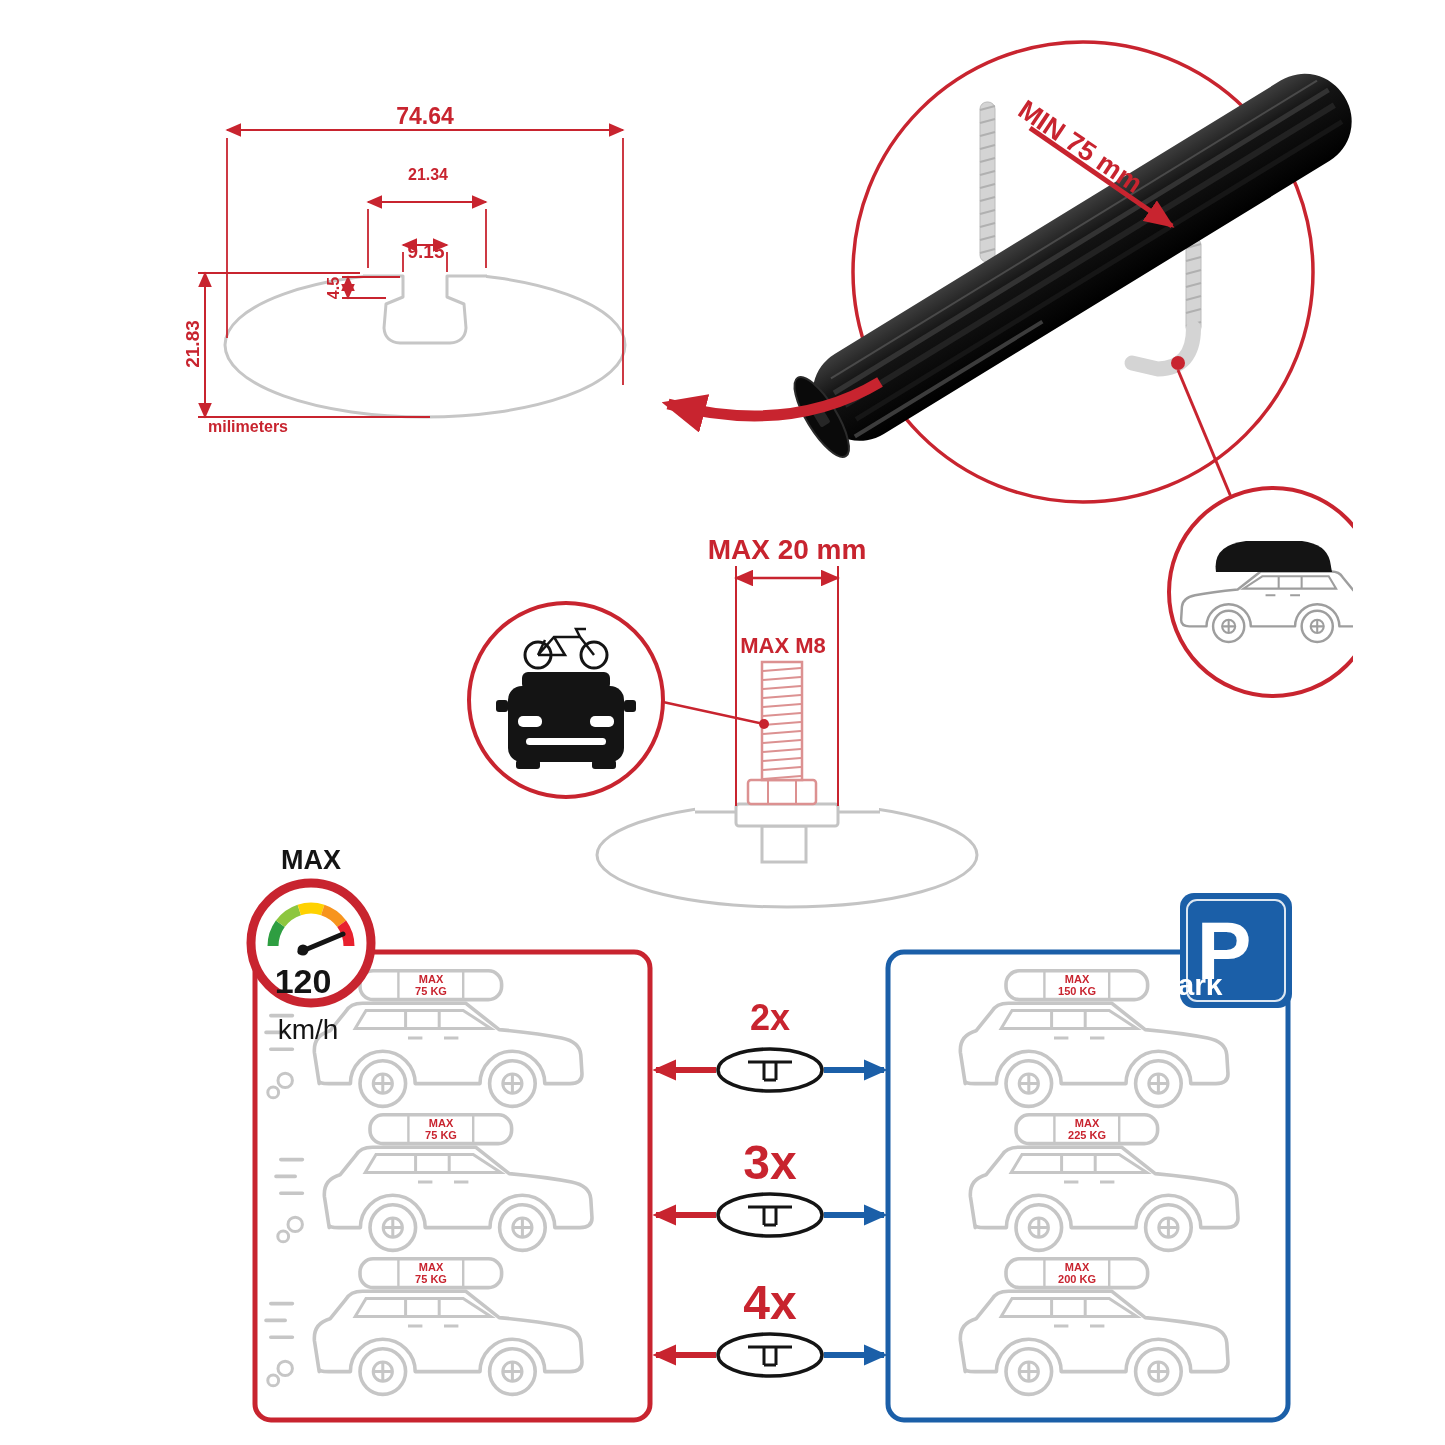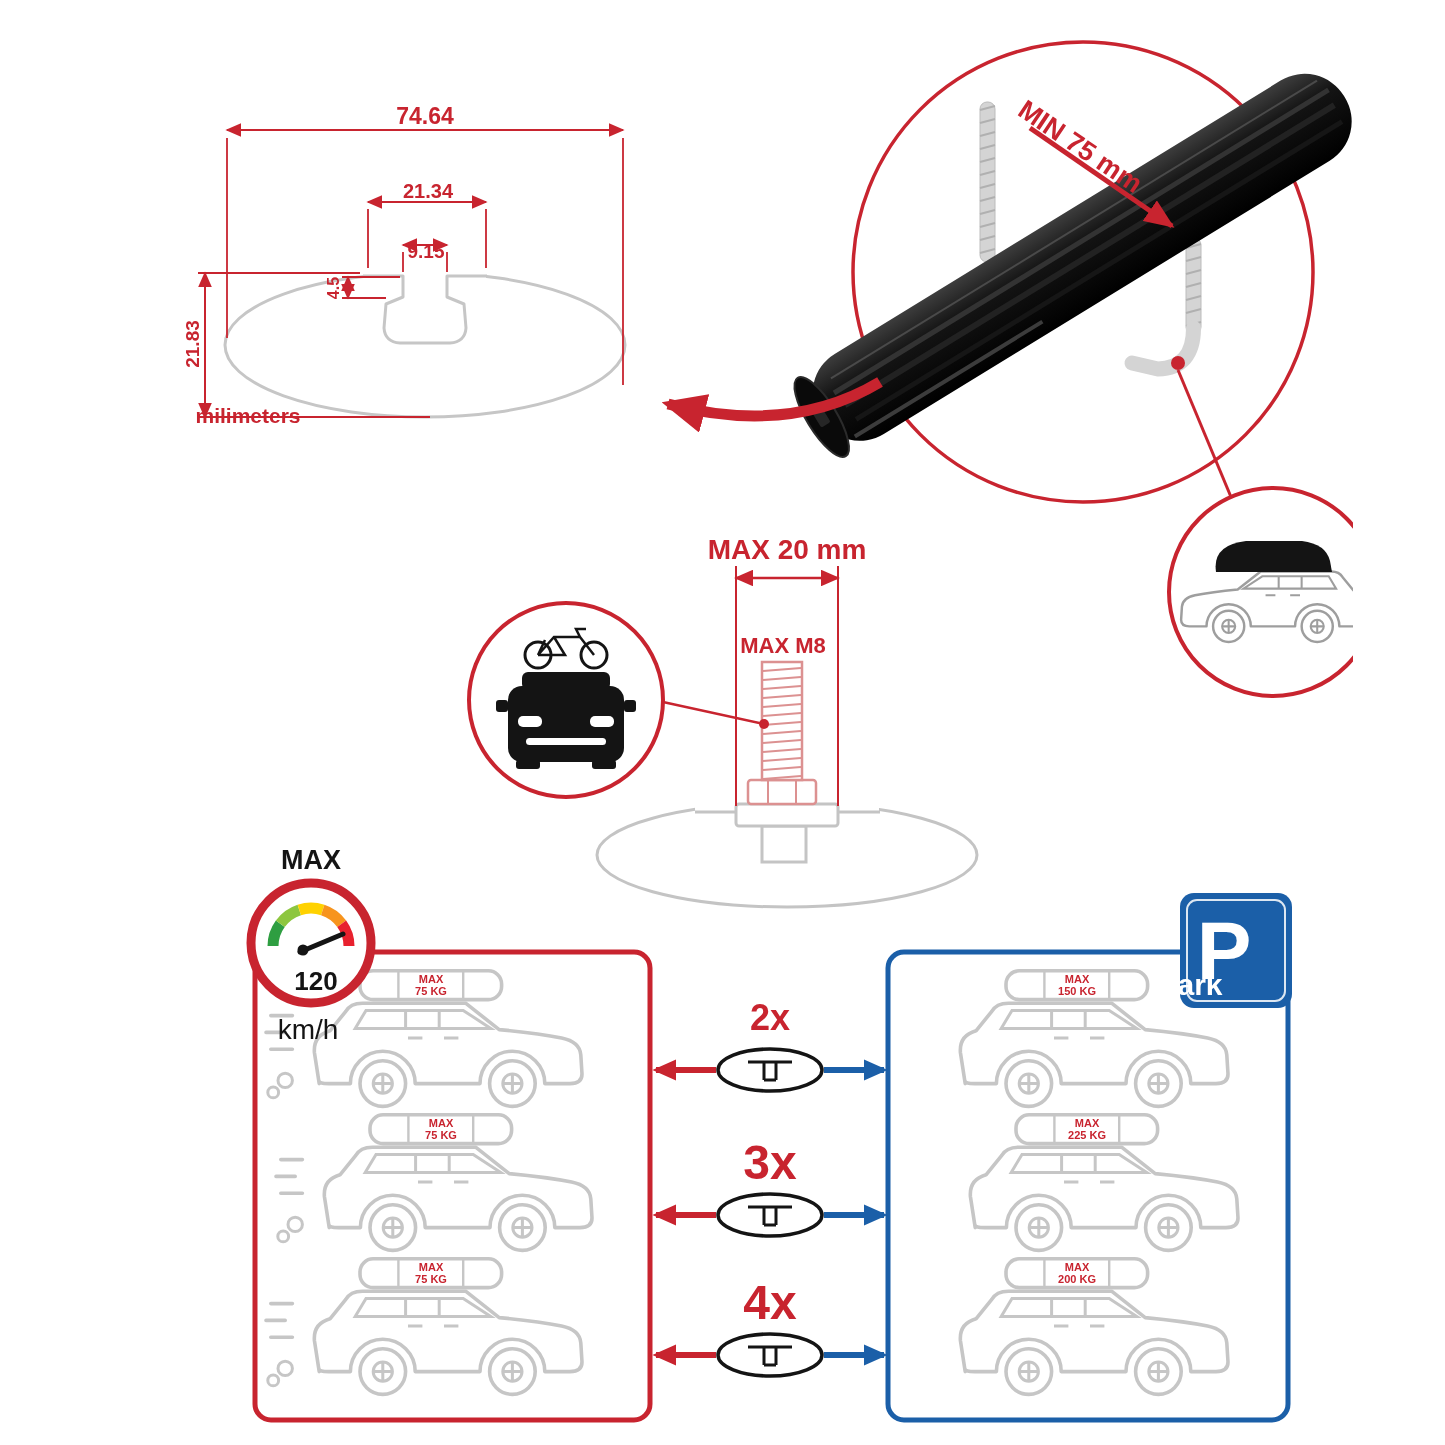--- a/index.html
+++ b/index.html
@@ -214,33 +214,33 @@
     <path d="M 280.3 923.7 A 38 38 0 0 1 299.3 909.9" fill="none" stroke="#8dc63f" stroke-width="11"></path>
     <path d="M 299.3 909.9 A 38 38 0 0 1 322.7 909.9" fill="none" stroke="#ffd200" stroke-width="11"></path>
     <path d="M 322.7 909.9 A 38 38 0 0 1 341.7 923.7" fill="none" stroke="#f7941d" stroke-width="11"></path>
     <path d="M 341.7 923.7 A 38 38 0 0 1 349 946" fill="none" stroke="#e8212e" stroke-width="11"></path>
     <line x1="300" y1="952" x2="343" y2="934" stroke="#141414" stroke-width="5" stroke-linecap="round"></line>
     <circle cx="303" cy="950" r="5.5" fill="#141414"></circle>
   </g>
 </svg>
 
 <div class="lbl" style="left:425px;top:116px;font-size:23px">74.64</div>
-<div class="lbl" style="left:428px;top:191px;font-size:20px">21.34</div>
+<div class="lbl" style="left:428px;top:175px;font-size:16px">21.34</div>
 <div class="lbl" style="left:426px;top:251px;font-size:19px">9.15</div>
 <div class="lbl rot-ccw" style="left:334px;top:288px;font-size:16px">4.5</div>
 <div class="lbl rot-ccw" style="left:192px;top:344px;font-size:19px">21.83</div>
-<div class="lbl" style="left:248px;top:415px;font-size:21px">milimeters</div>
+<div class="lbl" style="left:248px;top:427px;font-size:16px">milimeters</div>
 
 <div class="lbl rot-bar" style="left:1080px;top:147px;font-size:27px">MIN 75 mm</div>
 
 <div class="lbl" style="left:787px;top:550px;font-size:28px">MAX 20 mm</div>
 <div class="lbl" style="left:783px;top:646px;font-size:22px">MAX M8</div>
 
 <div class="lbl black" style="left:311px;top:860px;font-size:27px">MAX</div>
-<div class="lbl black" style="left:316px;top:981px;font-size:26px">120</div>
+<div class="lbl black" style="left:303px;top:981px;font-size:34px">120</div>
 <div class="lbl black" style="left:308px;top:1030px;font-size:28px;font-weight:500">km/h</div>
 
 <div class="lbl white" style="left:1224px;top:951px;font-size:82px">P</div>
 <div class="lbl white" style="left:1200px;top:985px;font-size:30px">ark</div>
 
 <div class="lbl" style="left:770px;top:1018px;font-size:36px">2x</div>
 <div class="lbl" style="left:770px;top:1163px;font-size:48px">3x</div>
 <div class="lbl" style="left:770px;top:1303px;font-size:48px">4x</div>
 
 <div class="bag-label" style="left:431px;top:985px">

